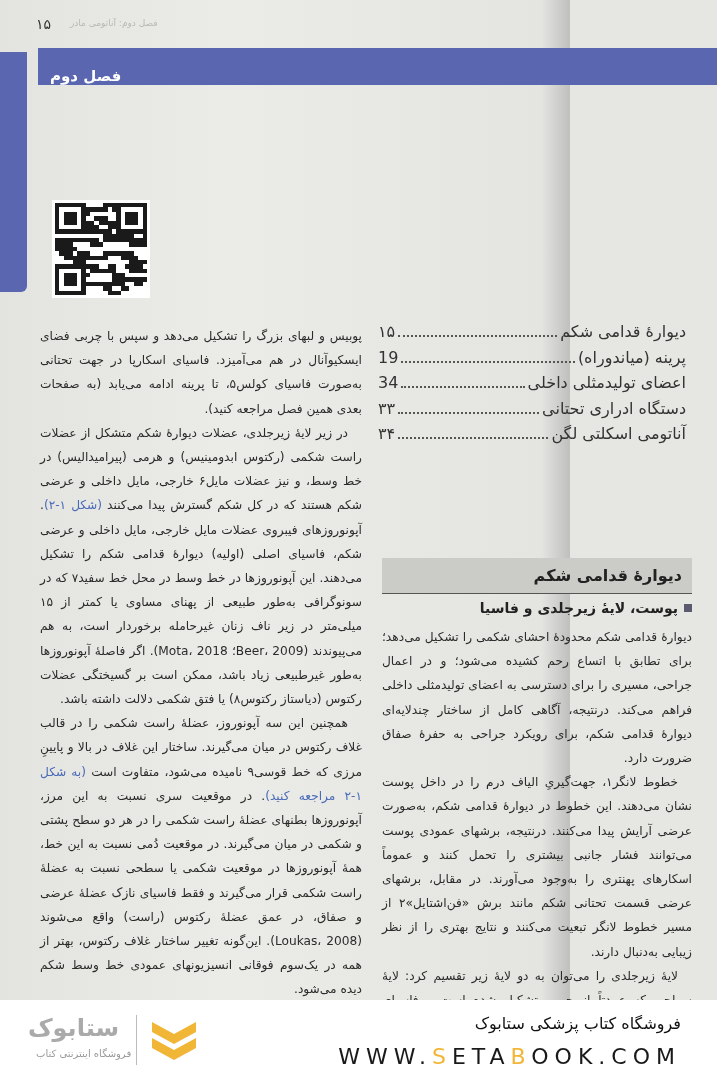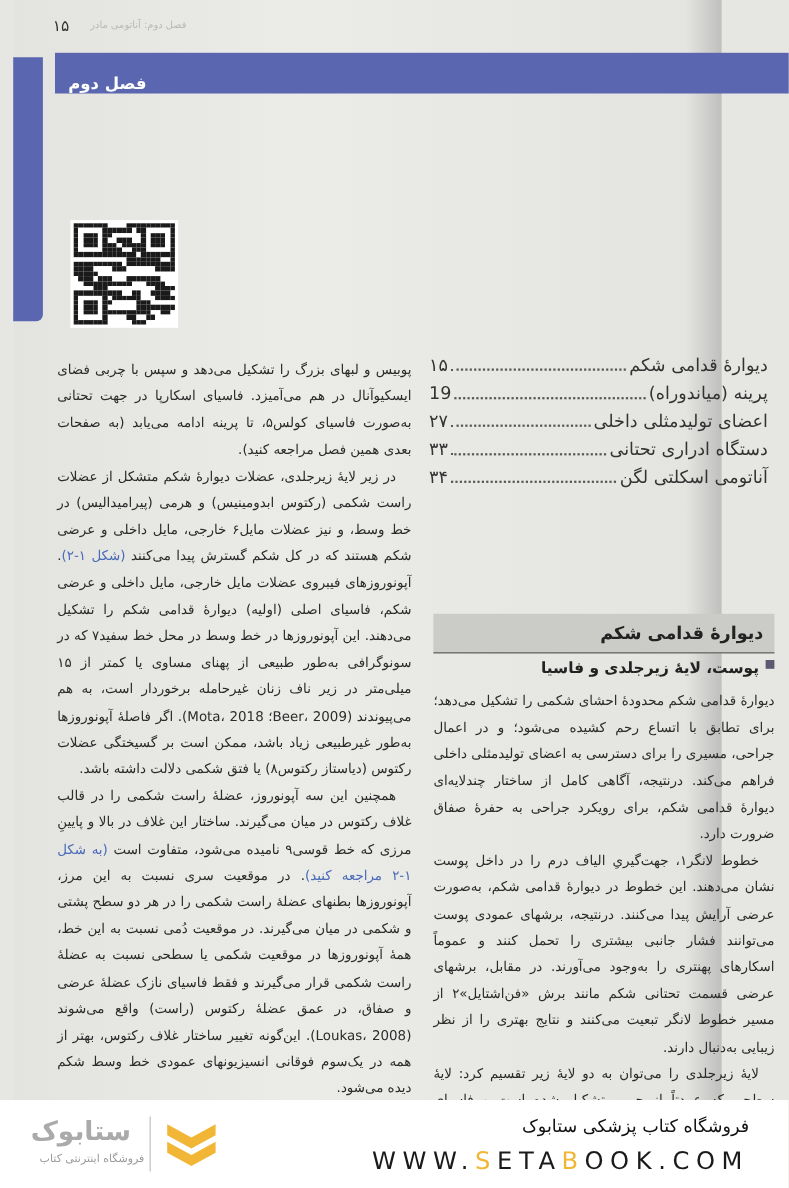--- a/index.html
+++ b/index.html
@@ -3,21 +3,21 @@
 <meta charset="utf-8">
 <style>
   html, body { margin:0; padding:0; }
   body {
     width:717px; height:1080px; overflow:hidden; position:relative;
     background:#e6e6e3;
     font-family:"DejaVu Sans", sans-serif;
     color:#2a2a2a;
   }
   .page {
-    position:absolute; left:12px; top:0; width:644px; height:1000px;
+    position:absolute; left:0; top:0; width:570px; height:1000px;
     background:linear-gradient(90deg,#e3e3e0 0%,#ebebe8 40%,#e4e4e1 95%,#bfbfbd 100%);
   }
   .page-num {
     position:absolute; left:36px; top:16px; font-size:14px; color:#333;
   }
   .running-head {
     position:absolute; left:70px; top:18px; font-size:9px; color:#b8b8b4;
     direction:rtl;
   }
   .left-tab {
@@ -63,21 +63,21 @@
   .toc-dots { flex:1; border-bottom:2px dotted #555; margin:0 3px 5px 3px; }
   .toc-page { white-space:nowrap; font-size:16px; }
   .section-box {
     position:absolute; left:382px; top:558px; width:310px; height:36px;
     background:#cbcbc8; border-bottom:1.5px solid #555; direction:rtl;
     display:flex; align-items:center; padding-right:10px; box-sizing:border-box;
   }
   .section-title { font-size:16px; font-weight:bold; color:#222; }
   .subhead {
     position:absolute; left:382px; top:600px; width:310px; direction:rtl;
-    display:flex; gap:6px; font-size:14px; font-weight:bold; color:#222;
+    display:flex; align-items:center; gap:6px; font-size:14px; font-weight:bold; color:#222;
   }
   .square { width:8px; height:8px; background:#5a5a70; display:inline-block; }
   .footer {
     position:absolute; left:0; top:1000px; width:717px; height:80px; background:#ffffff;
   }
   .footer-store {
     position:absolute; right:36px; top:14px; font-size:16px; color:#111; direction:rtl;text-align:right;
   }
   .footer-url {
     position:absolute; right:36px; top:44px; font-size:22px; letter-spacing:6px; color:#1a1a1a;
@@ -555,21 +555,21 @@
       <span class="toc-page">۱۵</span>
     </div>
     <div class="toc-row">
       <span class="toc-title">پرینه (میاندوراه)</span>
       <span class="toc-dots"></span>
       <span class="toc-page">19</span>
     </div>
     <div class="toc-row">
       <span class="toc-title">اعضای تولیدمثلی داخلی</span>
       <span class="toc-dots"></span>
-      <span class="toc-page">۲۷</span>
+      <span class="toc-page">34</span>
     </div>
     <div class="toc-row">
       <span class="toc-title">دستگاه ادراری تحتانی</span>
       <span class="toc-dots"></span>
       <span class="toc-page">۳۳</span>
     </div>
     <div class="toc-row">
       <span class="toc-title">آناتومی اسکلتی لگن</span>
       <span class="toc-dots"></span>
       <span class="toc-page">۳۴</span>

